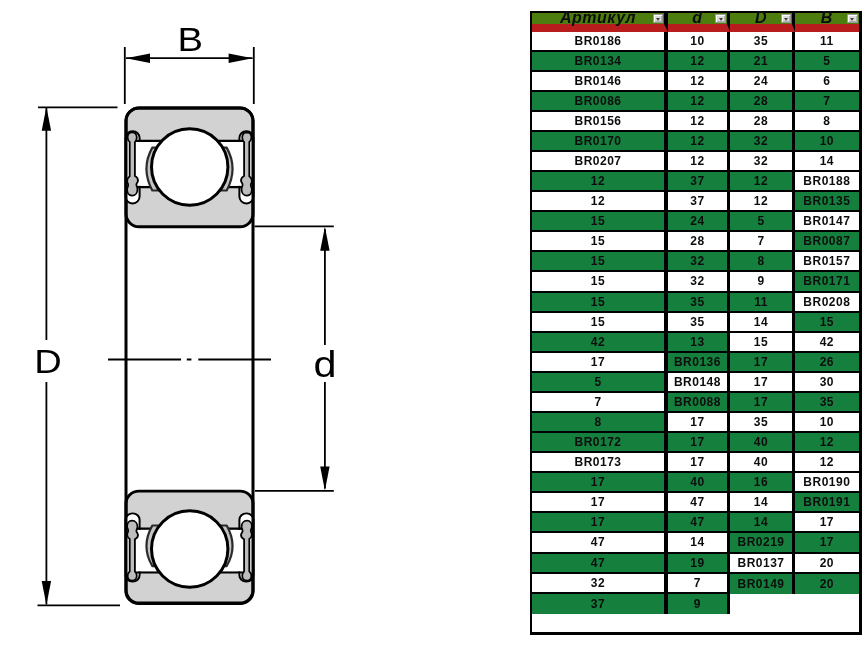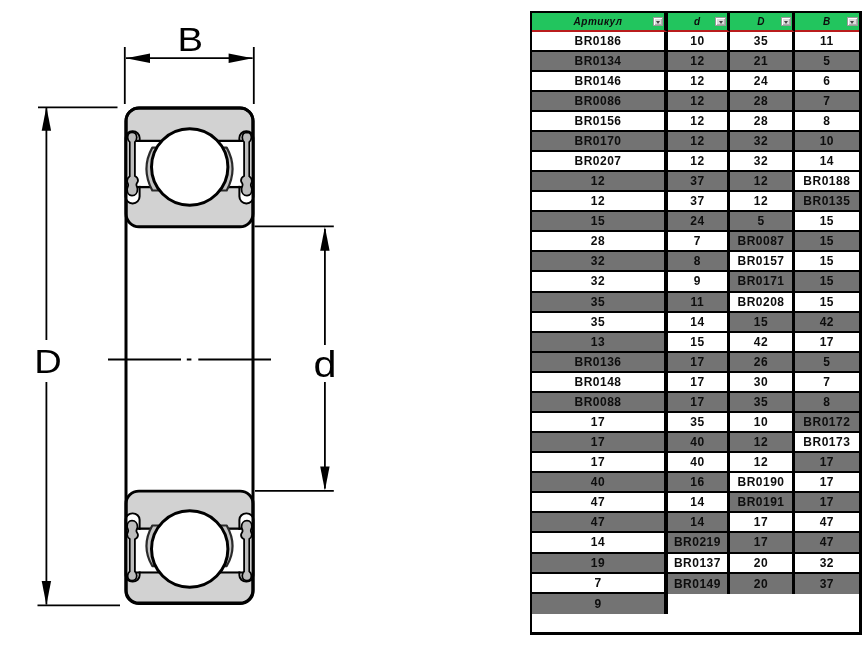--- a/index.html
+++ b/index.html
@@ -9,23 +9,23 @@
        display:grid;box-sizing:border-box;
        grid-template-columns:136px 61.8px 65.4px 1fr;
        grid-template-rows:18.5px repeat(29,20.09px) 1fr;
        border-top:2px solid #000;border-left:2px solid #000;
        border-right:3px solid #000;border-bottom:3px solid #000;}
   .c{box-sizing:border-box;display:flex;align-items:center;justify-content:center;
      font-size:12px;font-weight:bold;color:#0d0d0d;letter-spacing:0.5px;
      border-right:3px solid #000;border-bottom:2.5px solid #000;background:#fff;}
   .c:nth-child(4n){border-right:none;}
   .c:nth-child(4n+1){border-right:4.5px solid #000;}
-  .h{background:#22c55e;font-style:italic;font-size:10px;border-bottom:2px solid #b91c1c;position:relative;}
+  .h{background:#4d7c0f;font-style:italic;font-size:16px;border-bottom:8px solid #b91c1c;position:relative;}
   .c:nth-last-child(-n+4){border-bottom:none;}
-  .g{background:#737373;}
+  .g{background:#15803d;}
   .btn{position:absolute;right:1px;top:50%;margin-top:-4.7px;width:10.5px;height:9.4px;
        box-sizing:border-box;background:#dcdcdc;border:1px solid #9a9a9a;
        box-shadow:inset 1px 1px 0 #ffffff, inset -1px -1px 0 #b0b0b0;
        display:flex;align-items:center;justify-content:center;}
   .btn:after{content:"";width:0;height:0;border-left:2.2px solid transparent;
        border-right:2.2px solid transparent;border-top:3px solid #444;margin-top:2px;}
 </style>
 </head>
 <body>
 
@@ -139,20 +139,21 @@
   <div class="c">BR0188</div>
     <div class="c">12</div>
     <div class="c">37</div>
     <div class="c">12</div>
 
   <div class="c g">BR0135</div>
     <div class="c g">15</div>
     <div class="c g">24</div>
     <div class="c g">5</div>
 
+  <div class="c">BR0147</div>
     <div class="c">15</div>
     <div class="c">28</div>
     <div class="c">7</div>
 
   <div class="c g">BR0087</div>
     <div class="c g">15</div>
     <div class="c g">32</div>
     <div class="c g">8</div>
 
   <div class="c">BR0157</div>

